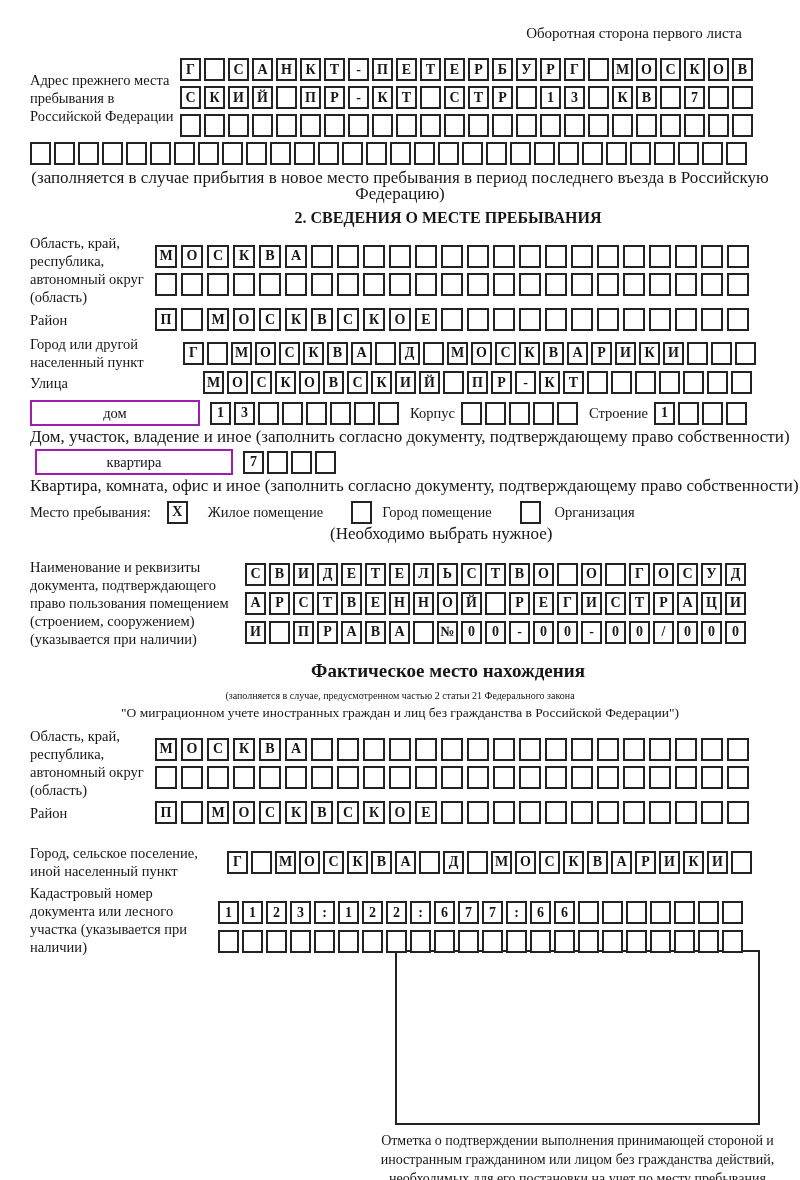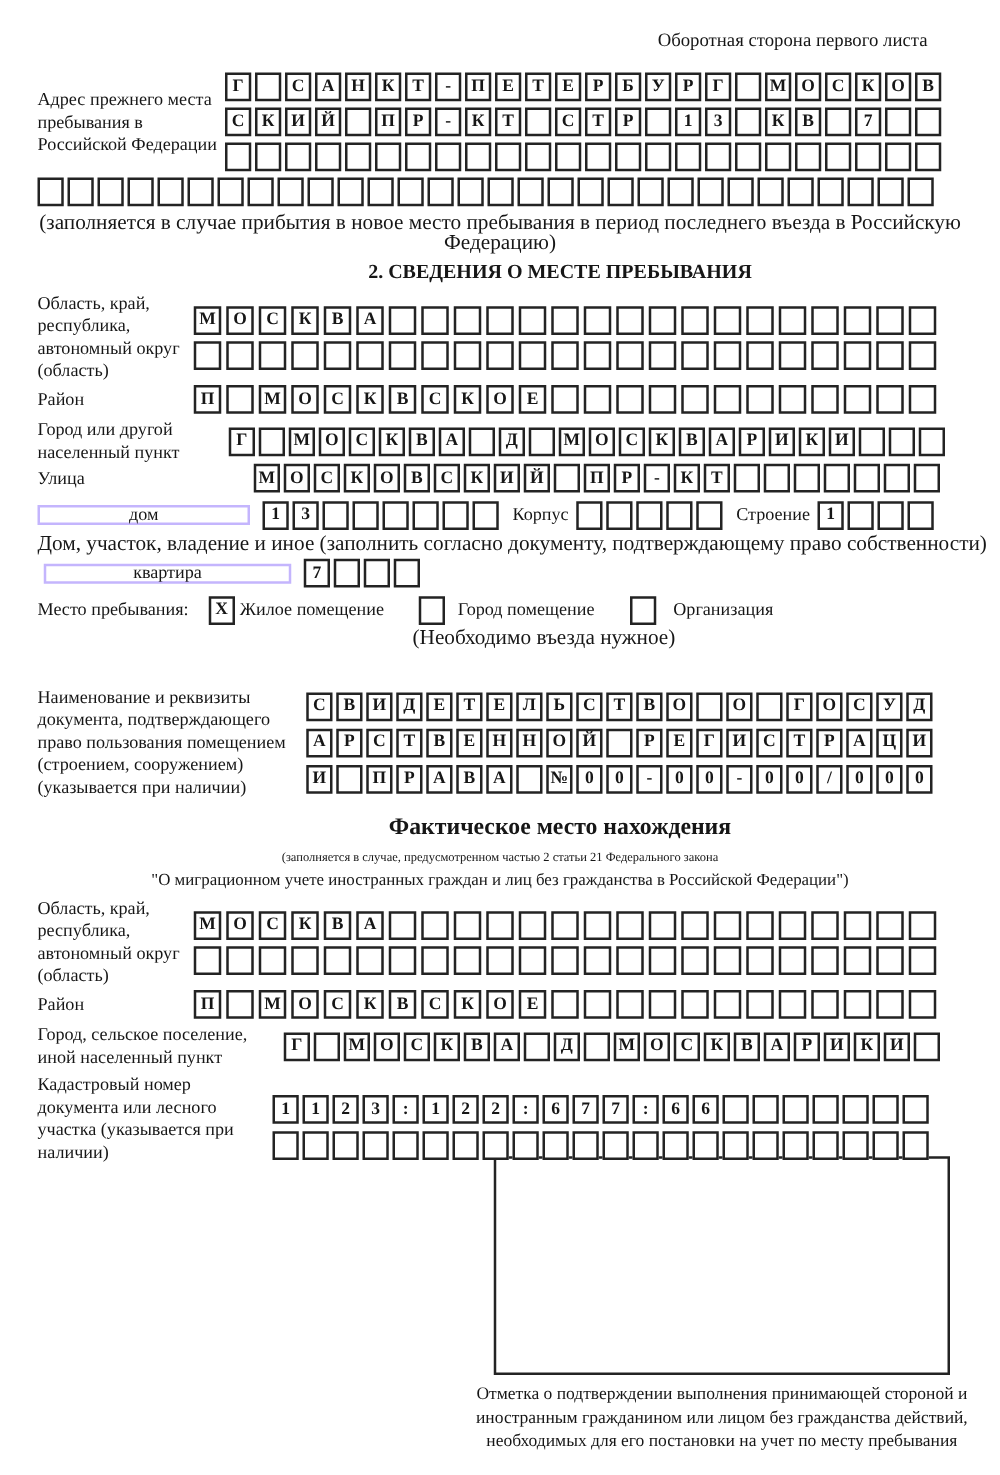--- a/index.html
+++ b/index.html
@@ -10,21 +10,21 @@
   .lbl{font-size:14.5px;line-height:18px;flex:0 0 auto;}
   .field{display:flex;align-items:center;}
   .cells{display:flex;flex:0 0 auto;}
   .cell{box-sizing:border-box;flex:0 0 auto;width:21px;height:23px;border:2px solid #232323;margin-right:3px;
         display:flex;align-items:center;justify-content:center;font-weight:700;font-size:14px;background:#fff;}
   .wide .cell{width:22px;margin-right:4px;}
   .rgap{margin-bottom:5px;}
   .note{font-size:17px;line-height:16px;}
   .center{width:800px;text-align:center;}
   .sect-title{width:800px;text-align:center;font-weight:700;font-size:16px;line-height:20px;padding-left:48px;}
-  .lblbox{box-sizing:border-box;border:2px solid #c4b5fd;height:16px;display:flex;align-items:center;justify-content:center;
+  .lblbox{box-sizing:border-box;border:2px solid #a21caf;height:26px;display:flex;align-items:center;justify-content:center;
           font-size:14.5px;flex:0 0 auto;}
   .cbox{box-sizing:border-box;width:21px;height:23px;border:2px solid #232323;display:inline-flex;align-items:center;
         justify-content:center;font-weight:700;font-size:14px;flex:0 0 auto;}
   .inline-lbl{font-size:14.5px;line-height:24px;flex:0 0 auto;}
   .stamp-box{box-sizing:border-box;border:2px solid #232323;width:365px;height:175px;}
   .caption{margin-left:355px;width:445px;text-align:center;font-size:14px;line-height:19px;}
 </style>
 </head>
 <body>
 
@@ -327,33 +327,34 @@
 
   <div class="field" style="margin-left:35px;margin-top:4px;align-items:center">
     <div class="lblbox" style="width:198px">квартира</div>
     <div class="cells" style="margin-left:10px">
         <span class="cell">7</span>
         <span class="cell"></span>
         <span class="cell"></span>
         <span class="cell"></span>
       </div>
   </div>
+  <div class="note ml" style="margin-top:3px">Квартира, комната, офис и иное (заполнить согласно документу, подтверждающему право собственности)</div>
 
   <div class="field ml" style="margin-top:6px;align-items:center">
     <div class="inline-lbl">Место пребывания:</div>
     <span class="cbox" style="margin-left:16px">X</span>
-    <div class="inline-lbl" style="margin-left:4px">Жилое помещение</div>
+    <div class="inline-lbl" style="margin-left:20px">Жилое помещение</div>
     <span class="cbox" style="margin-left:28px"></span>
     <div class="inline-lbl" style="margin-left:10px">Город помещение</div>
     <span class="cbox" style="margin-left:28px"></span>
     <div class="inline-lbl" style="margin-left:14px">Организация</div>
   </div>
-  <div class="note" style="margin-left:330px;margin-top:2px">(Необходимо въезда нужное)</div>
-
-  <div class="field ml" style="margin-top:22px;min-height:108px">
+  <div class="note" style="margin-left:330px;margin-top:2px">(Необходимо выбрать нужное)</div>
+
+  <div class="field ml" style="margin-top:7px;min-height:108px">
     <div class="lbl" style="width:215px">Наименование и реквизиты документа, подтверждающего право пользования помещением (строением, сооружением) (указывается при наличии)</div>
     <div>
       <div class="cells" style="margin-bottom:6px">
           <span class="cell">С</span>
           <span class="cell">В</span>
           <span class="cell">И</span>
           <span class="cell">Д</span>
           <span class="cell">Е</span>
           <span class="cell">Т</span>
           <span class="cell">Е</span>
@@ -503,21 +504,21 @@
         <span class="cell"></span>
         <span class="cell"></span>
         <span class="cell"></span>
         <span class="cell"></span>
         <span class="cell"></span>
         <span class="cell"></span>
         <span class="cell"></span>
       </div>
   </div>
 
-  <div class="field ml" style="margin-top:4px;min-height:36px">
+  <div class="field ml" style="margin-top:20px;min-height:36px">
     <div class="lbl" style="width:197px">Город, сельское поселение, иной населенный пункт</div>
     <div class="cells">
         <span class="cell">Г</span>
         <span class="cell"></span>
         <span class="cell">М</span>
         <span class="cell">О</span>
         <span class="cell">С</span>
         <span class="cell">К</span>
         <span class="cell">В</span>
         <span class="cell">А</span>

